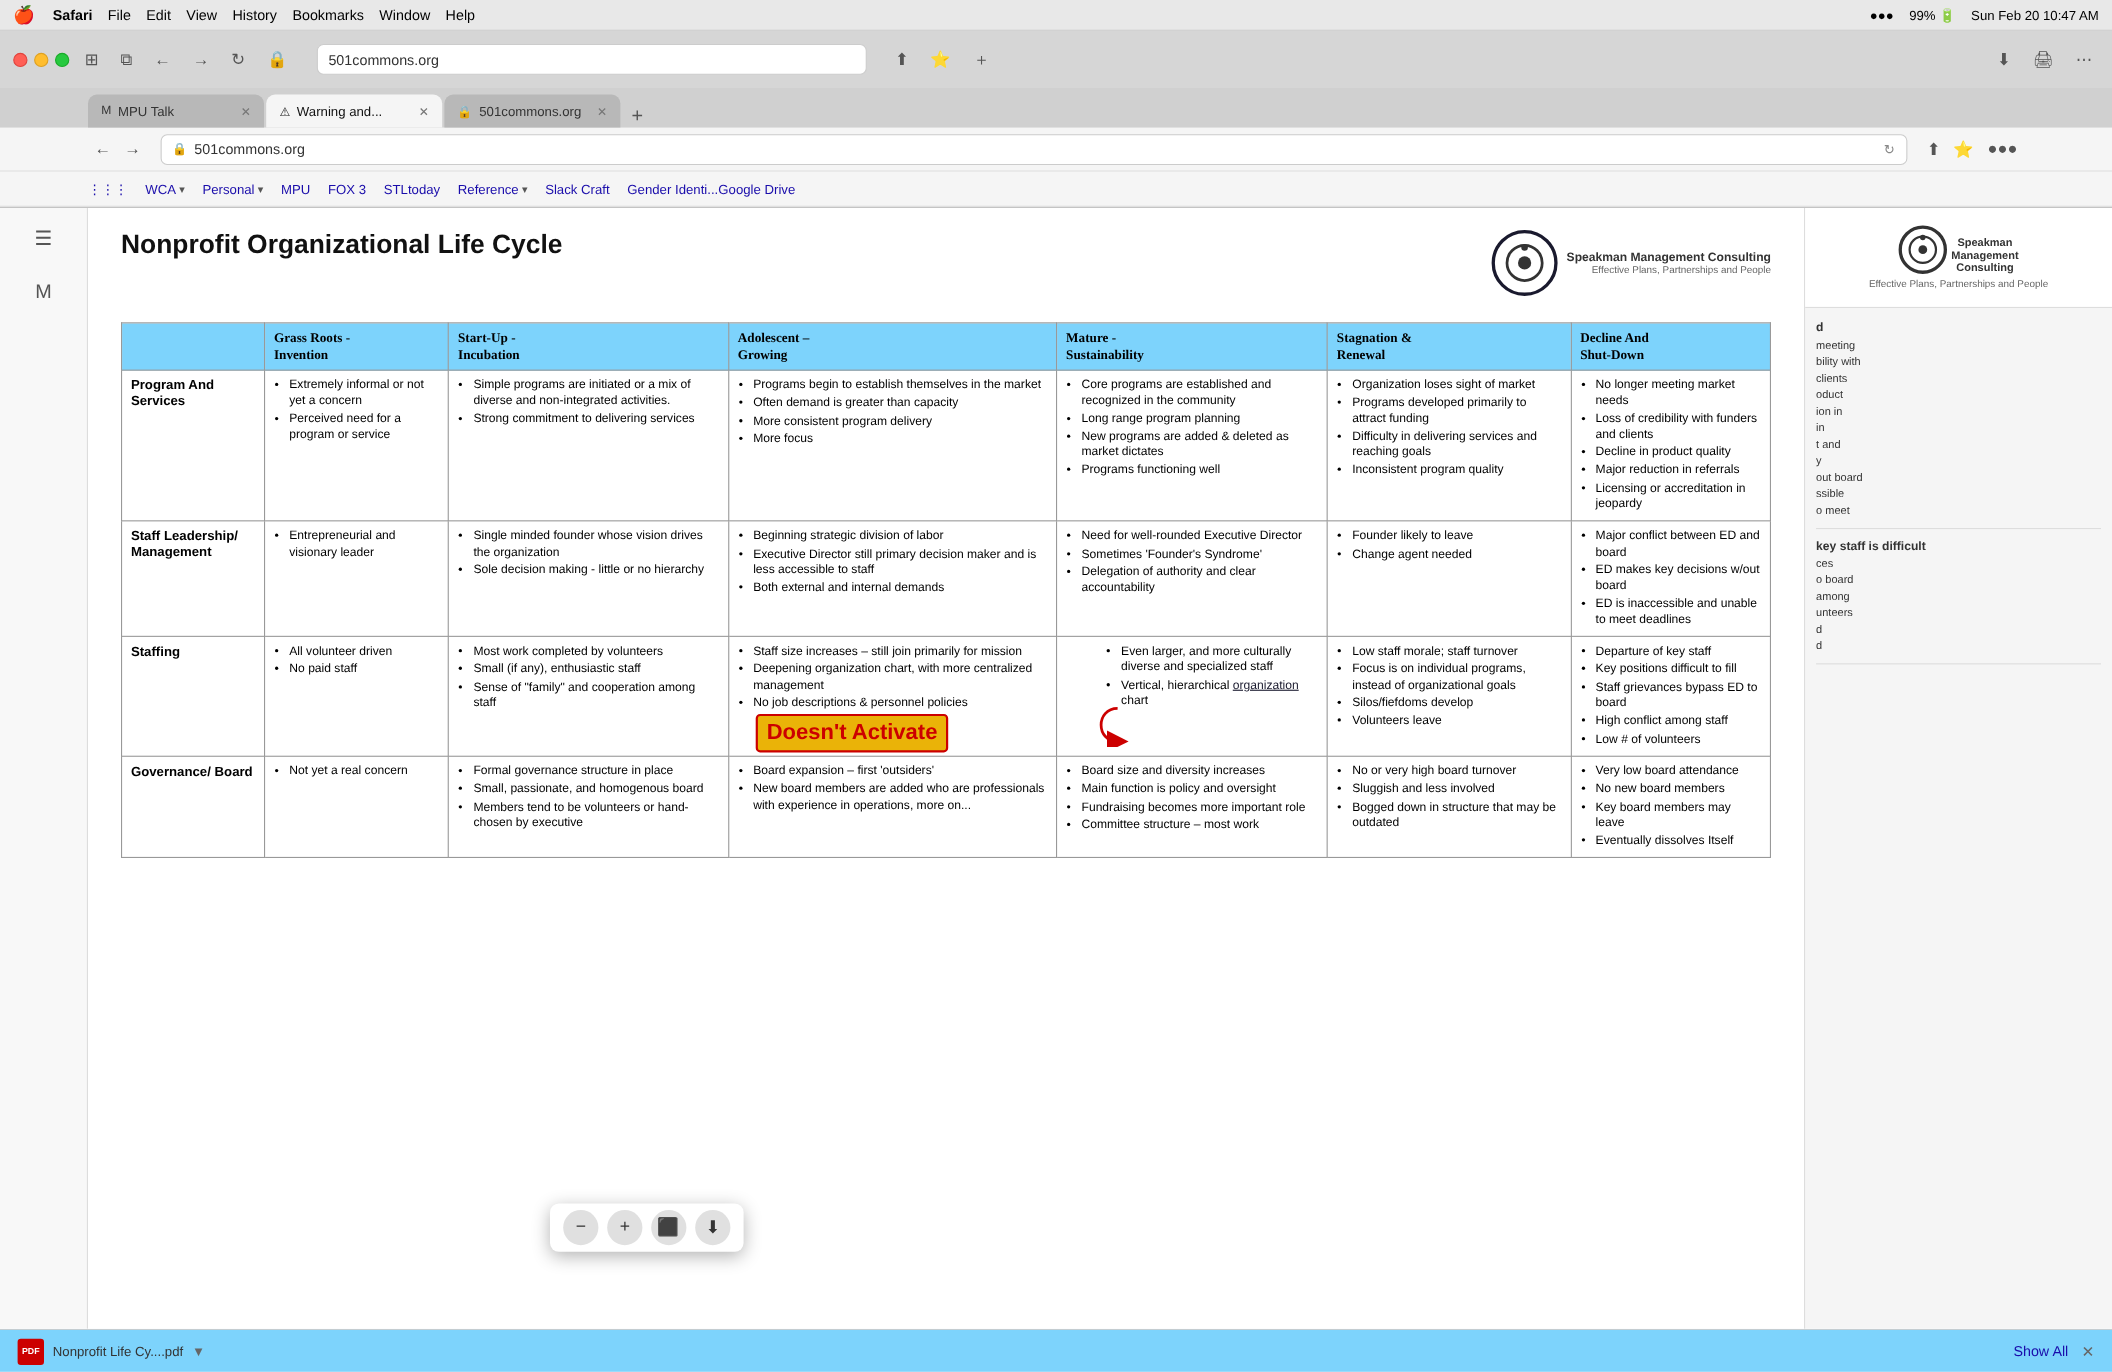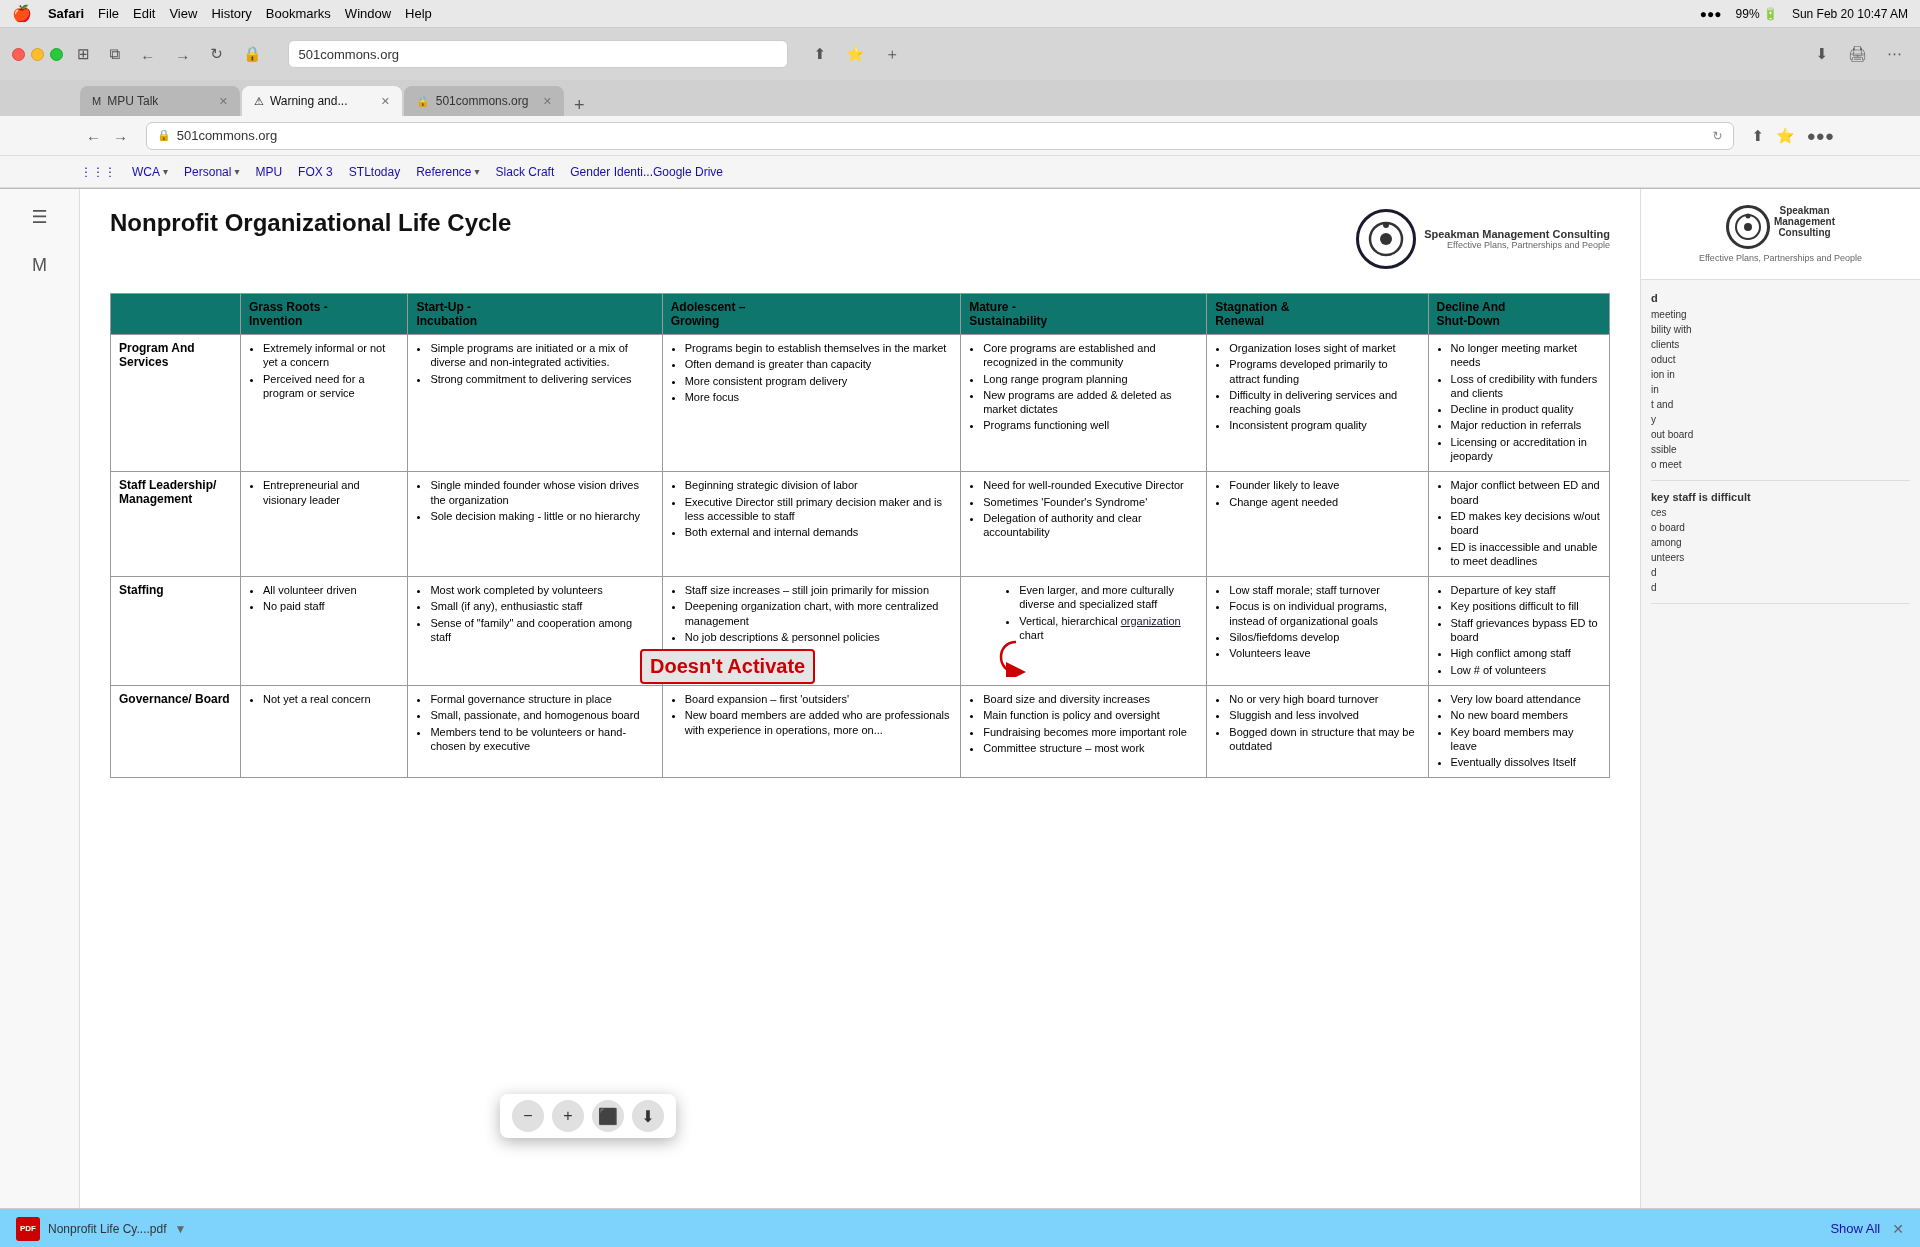--- a/index.html
+++ b/index.html
@@ -92,34 +92,34 @@
     .pdf-title { font-size: 24px; font-weight: bold; color: #111; }
     .pdf-logo { text-align: right; }
 
     
     .lifecycle-table {
       width: 100%; border-collapse: collapse; font-size: 11px; margin-bottom: 16px;
     }
     .lifecycle-table th, .lifecycle-table td {
       border: 1px solid #999; padding: 6px 8px; vertical-align: top; text-align: left;
     }
-    .lifecycle-table th { background: #0f766e; font-weight: bold; font-size: 12px; }
+    .lifecycle-table th { background: #7dd3fc; font-weight: bold; font-size: 12px; font-family: Liberation Serif, serif; }
     .lifecycle-table .row-header { font-weight: bold; font-size: 12px; background: white; }
     .lifecycle-table td ul { padding-left: 14px; margin: 0; }
     .lifecycle-table td ul li { margin-bottom: 2px; line-height: 1.3; }
 
     .col-stage { width: 130px; }
 
     .footer-text { font-size: 11px; text-align: center; color: #333; }
 
     
     .doesnt-activate-overlay {
-      position: absolute; background: #e5e5e5; border: 2px solid #cc0000;
+      position: absolute; background: #eab308; border: 2px solid #cc0000;
       border-radius: 4px; padding: 4px 8px; font-size: 20px; font-weight: bold; color: #cc0000;
-      z-index: 200; pointer-events: none;
+      z-index: 200; pointer-events: none; margin-left: 47px;
     }
 
     .zoom-toolbar {
       position: absolute; background: white; border-radius: 8px;
       box-shadow: 0 4px 16px rgba(0,0,0,0.3);
       display: flex; align-items: center; padding: 6px 12px; gap: 8px; z-index: 300;
     }
     .zoom-btn { width: 32px; height: 32px; border-radius: 50%; background: #e0e0e0; border: none; cursor: pointer; display: flex; align-items: center; justify-content: center; font-size: 16px; color: #333; }
 
     
@@ -471,21 +471,21 @@
     <div class="zoom-toolbar" style="bottom: 70px; left: 420px;">
       <button class="zoom-btn">−</button>
       <button class="zoom-btn">+</button>
       <button class="zoom-btn">⬛</button>
       <button class="zoom-btn">⬇</button>
     </div>
   </div>
 
   <div class="right-panel">
     <div class="right-panel-logo">
-      <div style="display:flex; align-items:flex-start; gap:4px; justify-content:center;">
+      <div style="display:flex; align-items:flex-end; gap:4px; justify-content:center;">
         <div style="width:44px; height:44px; border-radius:50%; border:3px solid #333; display:flex; align-items:center; justify-content:center;">
           <svg width="30" height="30" viewBox="0 0 30 30">
             <circle cx="15" cy="15" r="12" fill="none" stroke="#333" stroke-width="2"></circle>
             <circle cx="15" cy="15" r="4" fill="#333"></circle>
             <circle cx="15" cy="4" r="2.5" fill="#333"></circle>
           </svg>
         </div>
         <div>
           <div style="font-size:10px; font-weight:bold; color:#333;">Speakman<br>Management<br>Consulting</div>
         </div>

